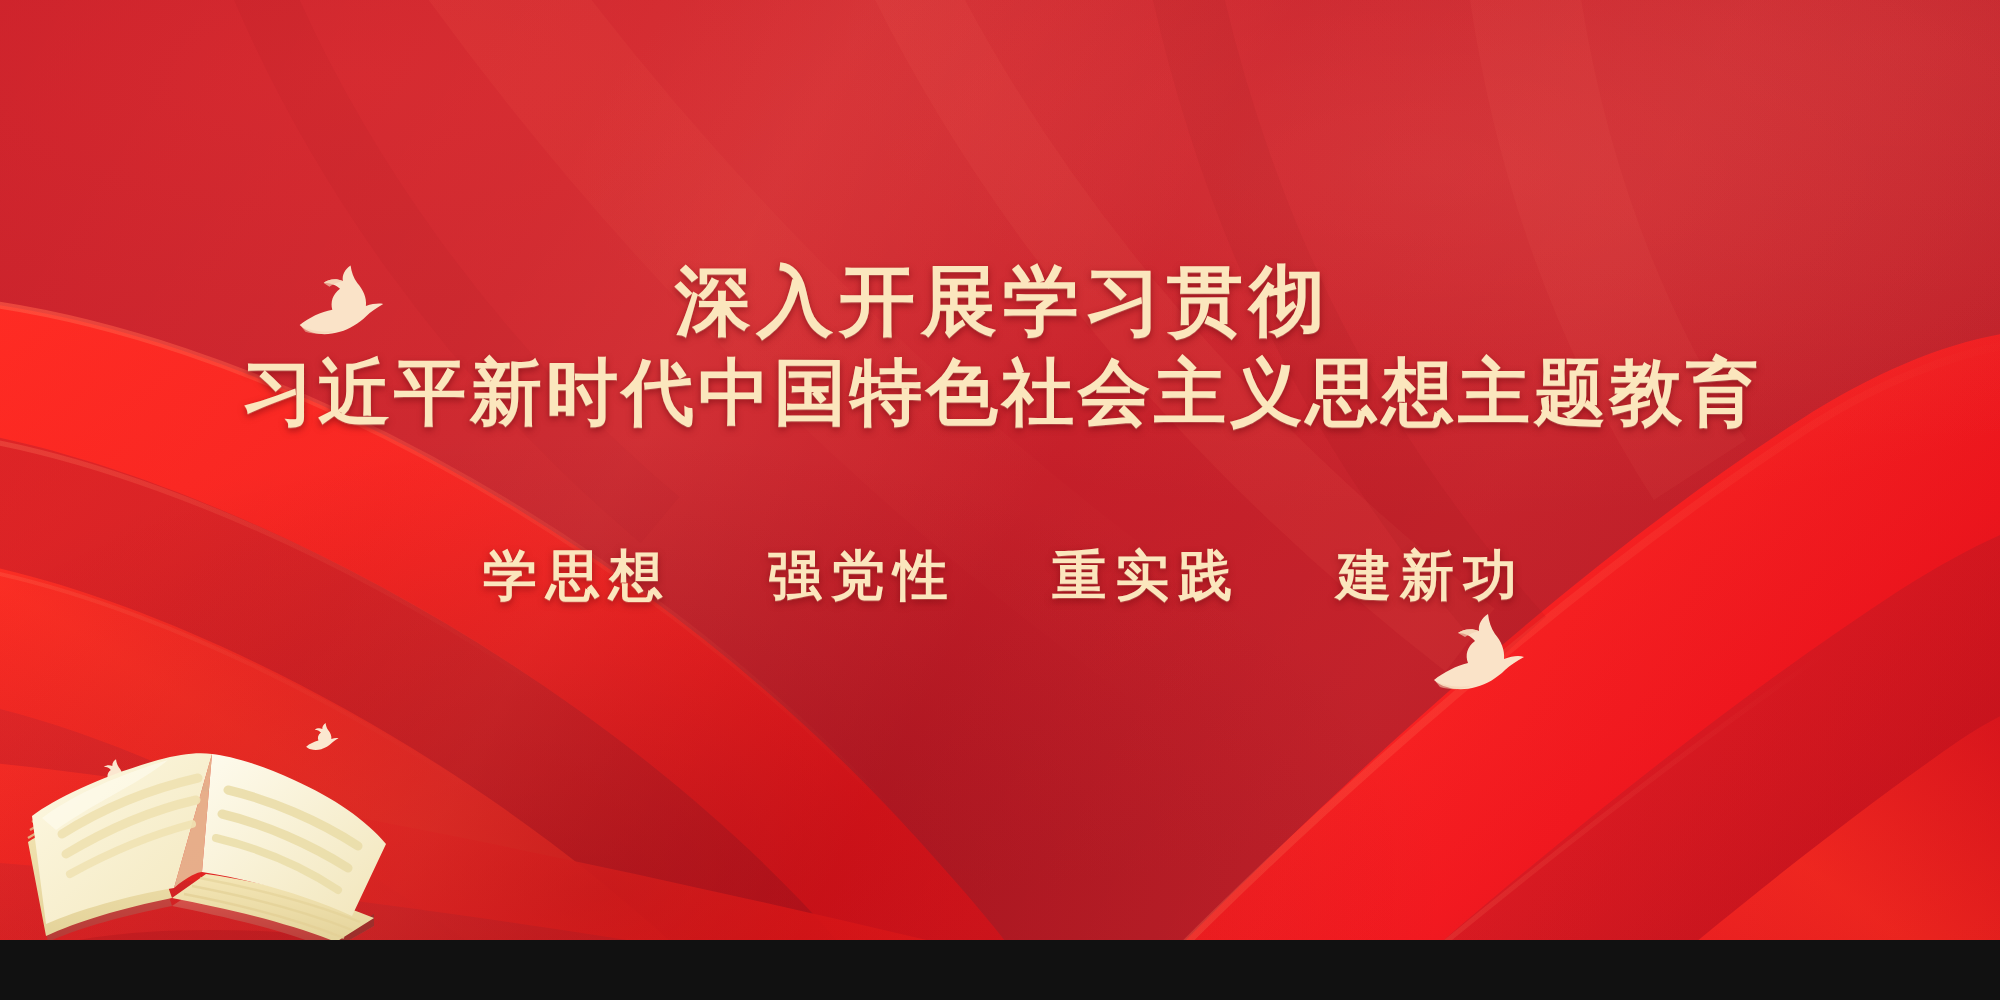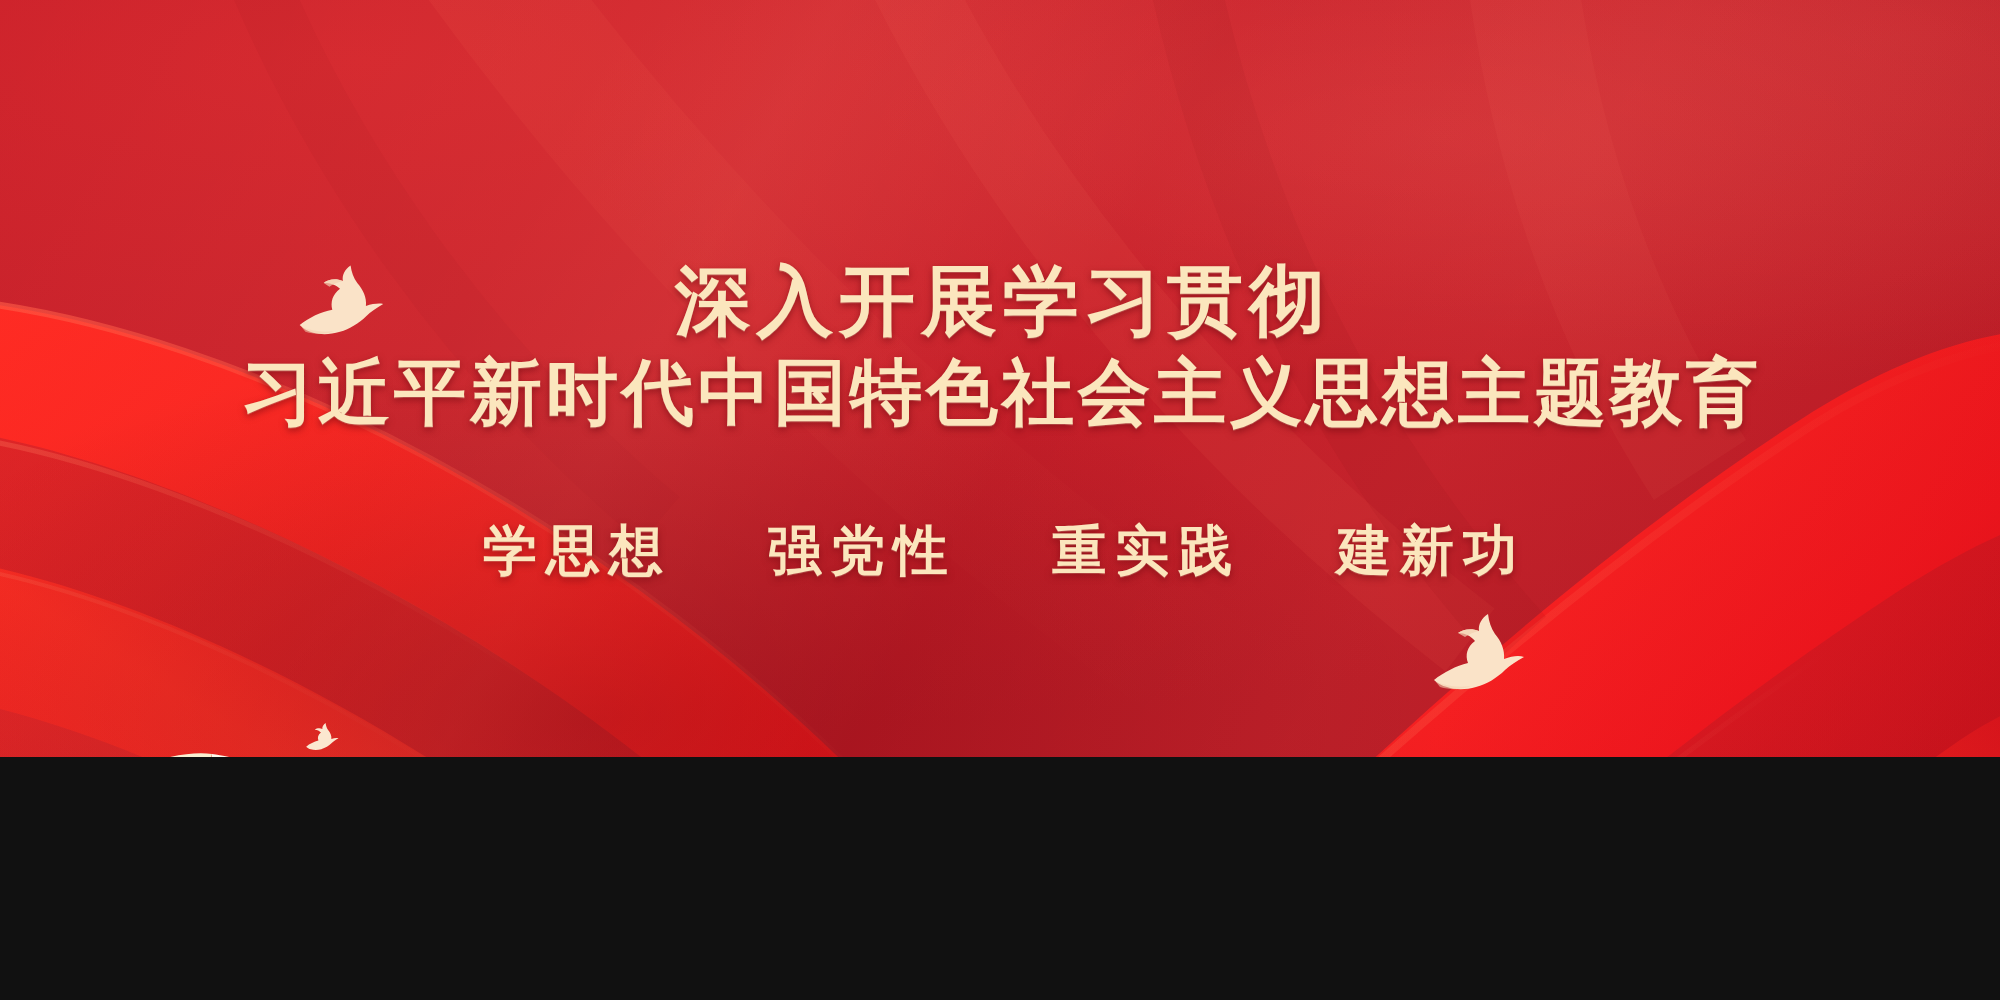--- a/index.html
+++ b/index.html
@@ -2,21 +2,21 @@
 <html><head>
 <meta charset="utf-8">
 <title>Banner</title>
 <style>
   html,body{margin:0;padding:0;background:#111;}
   *{box-sizing:border-box;}
 
   #banner{
     position:relative;
     width:2000px;
-    height:757px;
+    height:940px;
     overflow:hidden;
     font-family:"DejaVu Serif","Liberation Serif",serif;
     background:
       radial-gradient(120% 90% at 18% 8%, #d3262d 0%, #c8202a 42%, #b81a25 100%);
   }
 
   
   .sheen{
     position:absolute;inset:0;pointer-events:none;
   }
@@ -62,21 +62,21 @@
     letter-spacing:6px;
     text-indent:6px;
   }
   .title-2{
     font-size:72px;
     letter-spacing:4px;
     text-indent:4px;
     margin-top:6px;
   }
   .subtitle{
-    margin-top:82px;
+    margin-top:107px;
     color:#fbe6bd;
     font-size:54px;
     font-weight:700;
     letter-spacing:9px;
     white-space:nowrap;
     text-indent:9px;
     text-shadow:
       0 3px 7px rgba(104,6,12,.50),
       0 1px 0 rgba(255,238,200,.30);
   }

